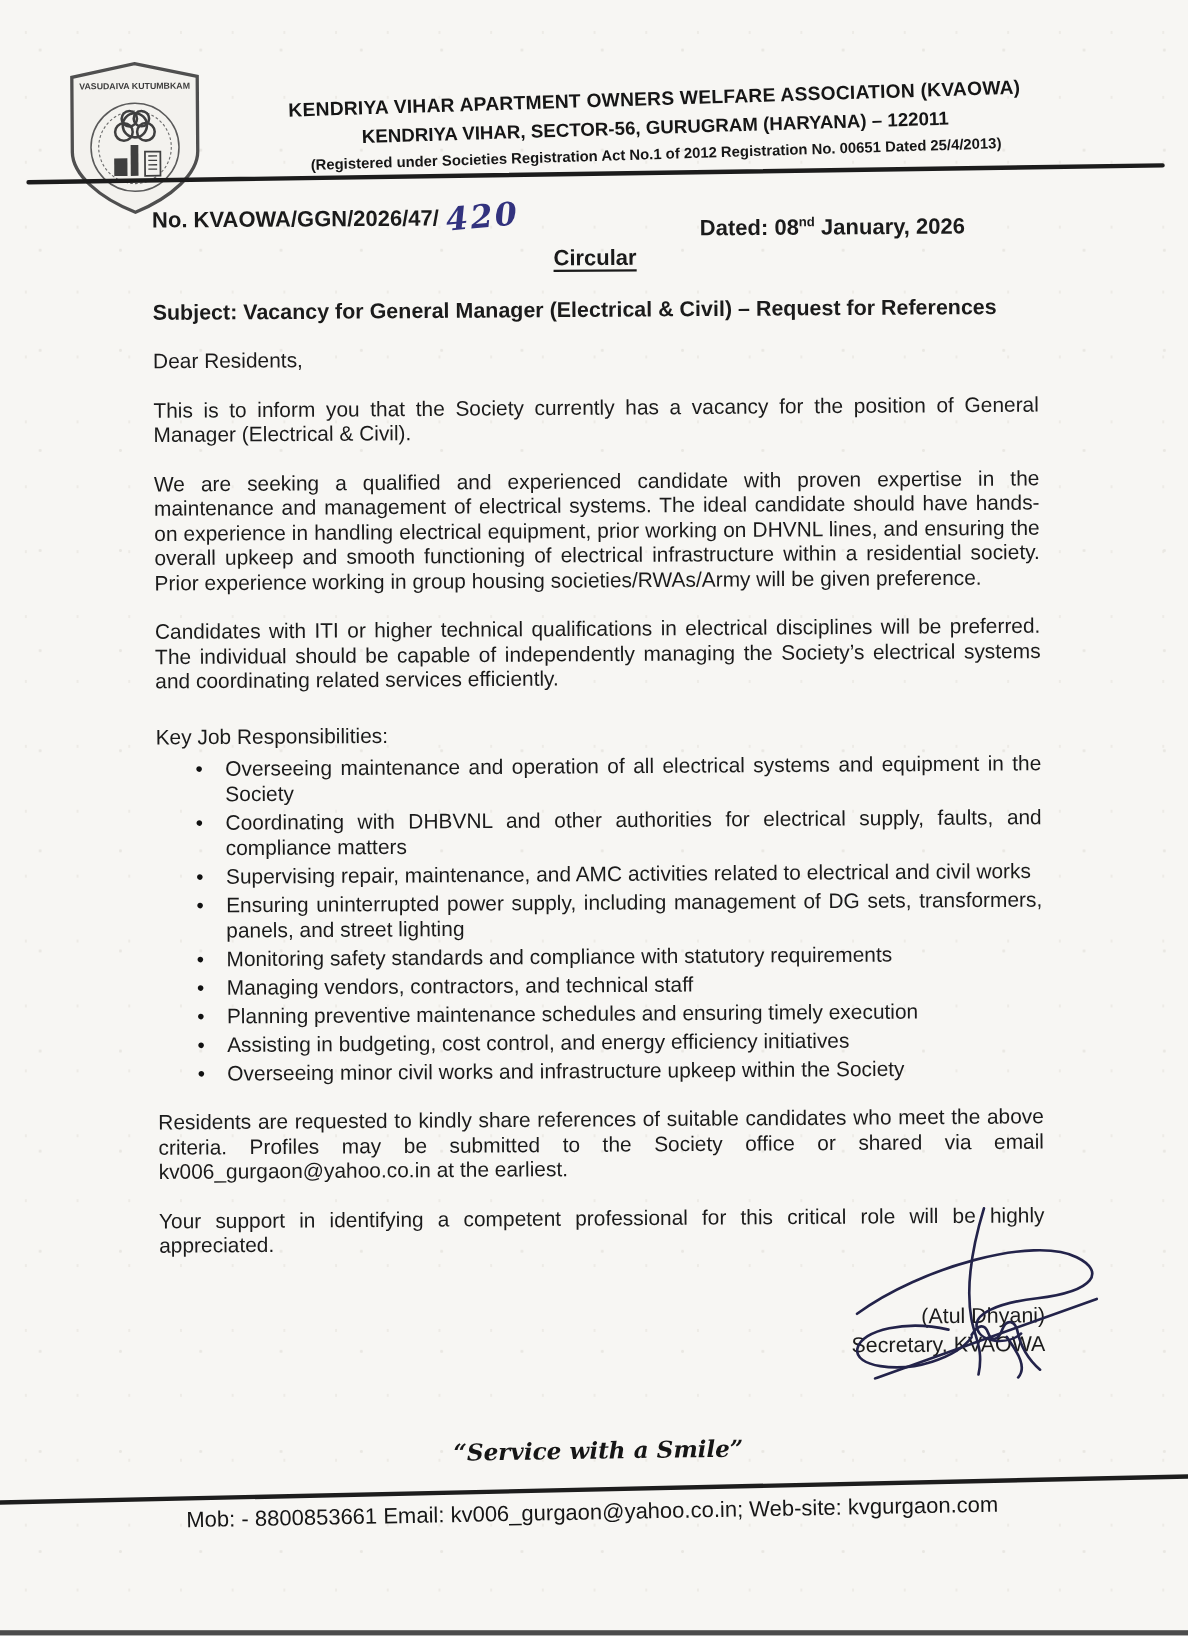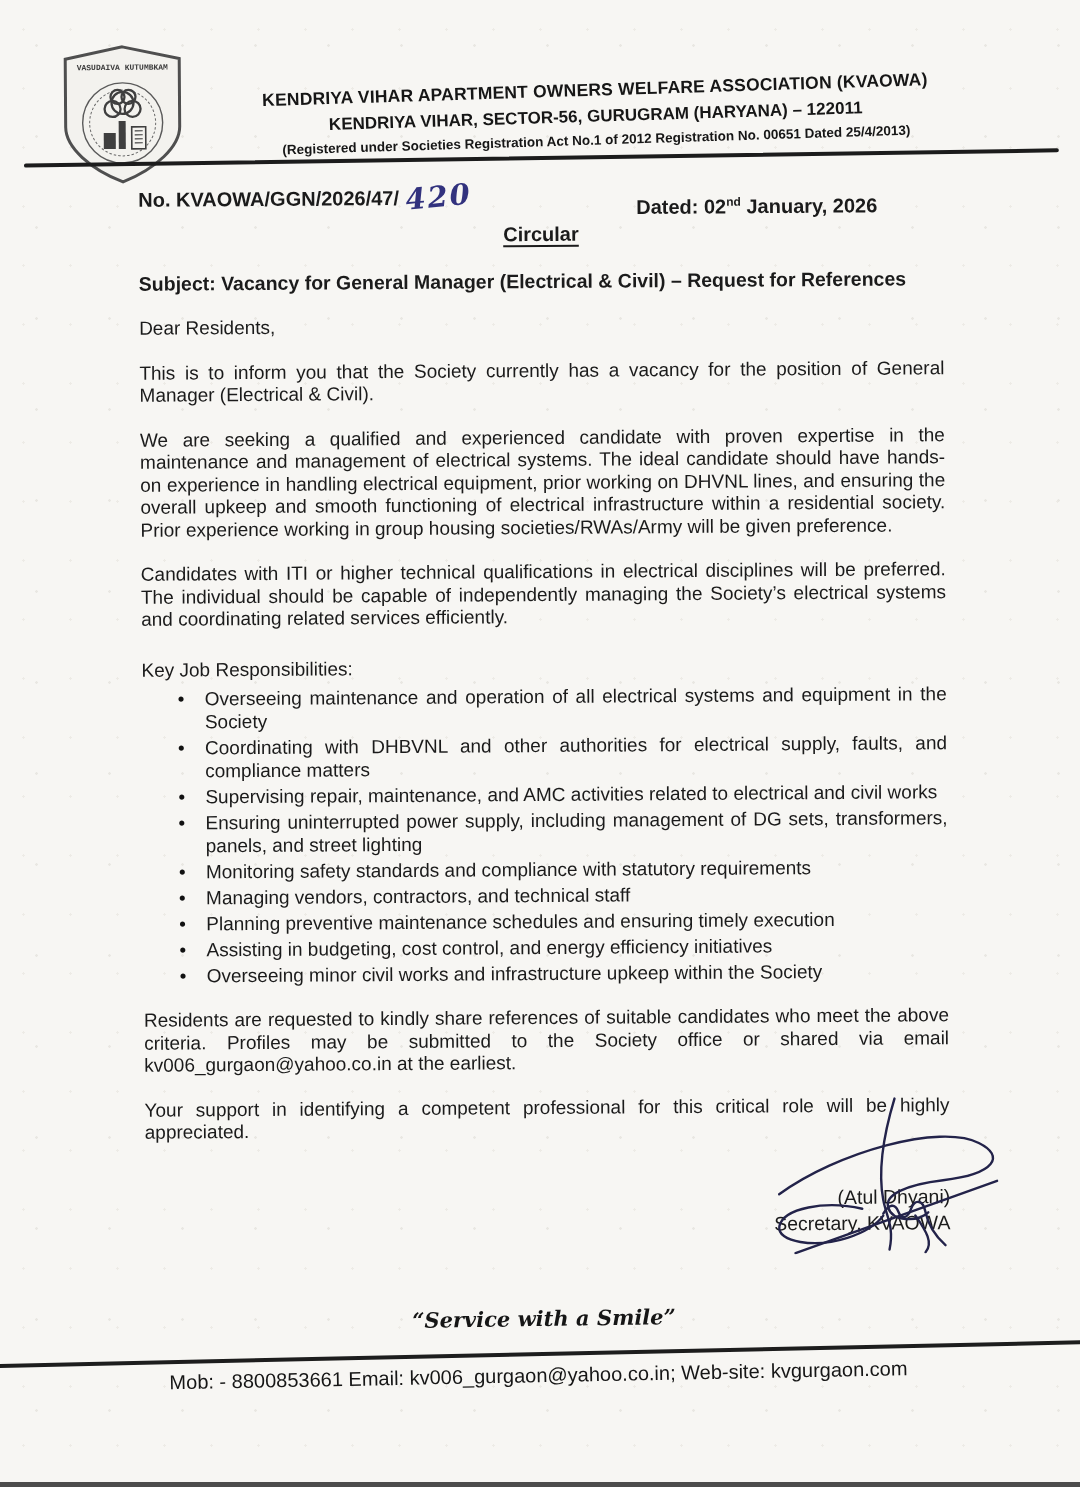--- a/index.html
+++ b/index.html
@@ -9,21 +9,21 @@
     background-image:
       radial-gradient(#e9e7e2 1px, transparent 1.4px),
       radial-gradient(#edebe6 1px, transparent 1.2px);
     background-size:73px 91px, 47px 59px;
     overflow:hidden;
     font-family:"Liberation Sans", sans-serif;
     color:#1b1b1b;
   }
   #scan-tilt{position:absolute;inset:0;transform:rotate(-0.4deg);}
   
-  .logo-wrap{position:absolute;left:60px;top:40px;width:134px;height:142px;font-family:Liberation Mono, monospace;}
+  .logo-wrap{position:absolute;left:60px;top:51px;width:134px;height:142px;}
   .header-text{
     position:absolute;left:205px;top:80px;width:790px;text-align:center;
     transform:rotate(-1.4deg);font-weight:bold;color:#161616;
   }
   .org-name{font-size:17.5px;letter-spacing:.2px;}
   .org-address{font-size:17px;margin-top:6px;}
   .org-reg{font-size:13.5px;margin-top:6px;}
   .header-rule{
     position:absolute;left:28px;top:156px;width:1035px;height:4px;
     background:#1c1c1c;border-radius:2px;transform:rotate(-0.45deg);
@@ -107,21 +107,21 @@
 
     <div class="header-rule"></div>
 
     <div class="content">
 
       <div class="ref-row">
         <span class="ref-left">
           <span>No. KVAOWA/GGN/2026/47/</span><span class="handwritten" style="color:#32327e">420</span>
         </span>
         <span class="date-right">
-          <span>Dated: 02</span><sup>nd</sup><span> January, 2026</span>
+          <span>Dated: 08</span><sup>nd</sup><span> January, 2026</span>
         </span>
       </div>
 
       <div class="circular">Circular</div>
 
       <div class="subject">Subject: Vacancy for General Manager (Electrical &amp; Civil) – Request for References</div>
 
       <div class="salutation">Dear Residents,</div>
 
       <div class="para">This is to inform you that the Society currently has a vacancy for the position of General Manager (Electrical &amp; Civil).</div>

